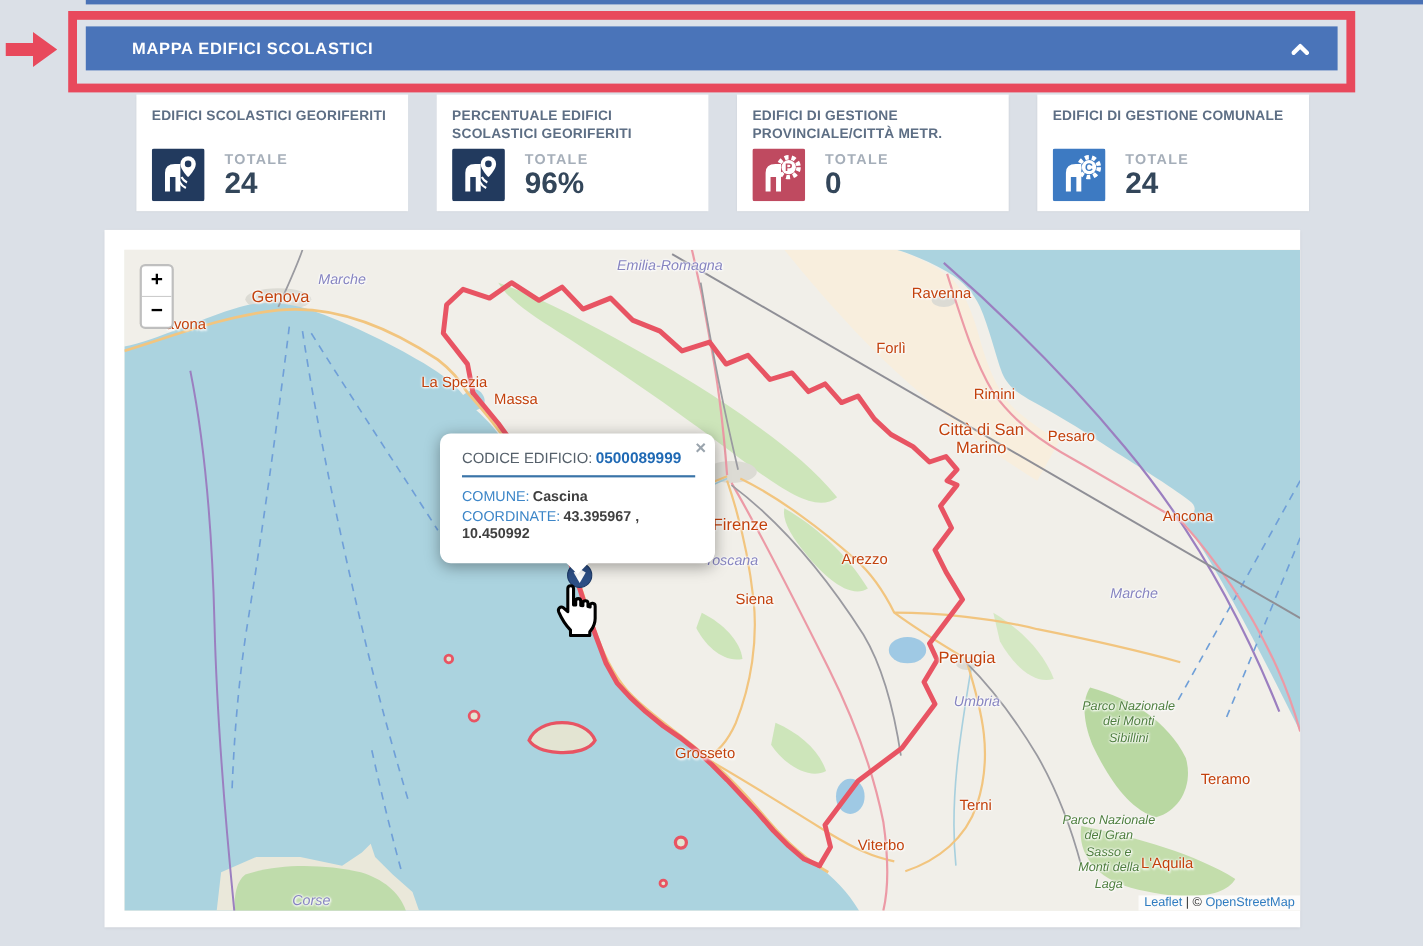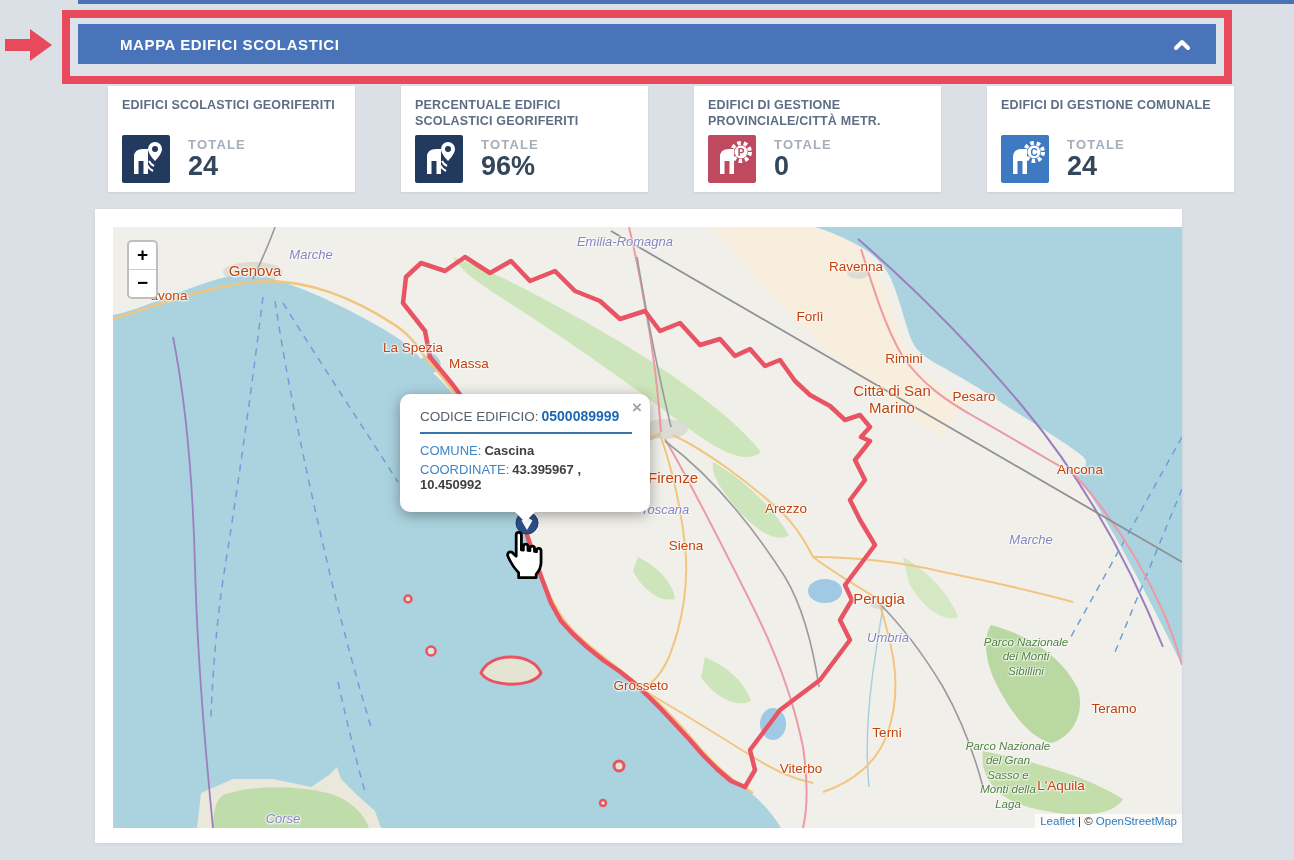--- a/index.html
+++ b/index.html
@@ -5,21 +5,21 @@
   html,body{margin:0;padding:0;}
   body{width:1294px;height:860px;background:#dbe0e7;font-family:"Liberation Sans",sans-serif;position:relative;overflow:hidden;}
   .topline{position:absolute;left:78px;top:0;right:0;height:4px;background:#4a72b6;}
   
   .hl-box{position:absolute;left:62px;top:10px;width:1170px;height:74px;border:8px solid #e8495c;background:#dde2e9;box-sizing:border-box;}
   .hl-arrow{position:absolute;left:5px;top:27px;}
   
   .panel-header{position:absolute;left:78px;top:24px;width:1138px;height:40px;background:#4a74b9;display:flex;align-items:center;justify-content:space-between;padding:0 26px 0 42px;box-sizing:border-box;cursor:pointer;}
   .panel-header h1{color:#fff;font-size:15px;letter-spacing:.6px;font-weight:bold;margin:0;}
   
-  .cards{position:absolute;left:108px;top:86px;display:flex;gap:46px;border-radius:23px;}
+  .cards{position:absolute;left:124px;top:86px;display:flex;gap:26px;border-radius:23px;}
   .card{width:247px;height:106px;background:#fff;box-sizing:border-box;padding:11px 14px;box-shadow:0 1px 2px rgba(0,0,0,.08);}
   .card .title{font-size:12.5px;font-weight:bold;color:#5d6e84;letter-spacing:.2px;line-height:1.3;height:32px;}
   .card .body{display:flex;align-items:center;gap:18px;margin-top:6px;}
   .card .lbl{font-size:13px;font-weight:600;letter-spacing:1.2px;color:#a5aeb9;}
   .card .val{font-size:27px;font-weight:bold;color:#33465a;line-height:1.1;}
   
   .map-panel{position:absolute;left:95px;top:209px;width:1087px;height:634px;background:#fff;box-shadow:0 1px 3px rgba(0,0,0,.08);}
   .map{position:absolute;left:18px;top:18px;width:1069px;height:601px;background:#f1efe9;overflow:hidden;}
   .map svg.base{position:absolute;left:0;top:0;}
   #map-labels{position:absolute;left:0;top:0;width:100%;height:100%;}
@@ -228,21 +228,21 @@
       <g fill="none" stroke="#e85463" stroke-width="4.5" stroke-linejoin="round" stroke-linecap="round">
         <path d="M317 130 L312 104 L290 76 L293 50 L308 36 L332 44 L352 30 L377 46 L398 34 L417 54 L442 44 L462 64 L487 74 L507 92 L532 84 L547 104 L567 96 L587 118 L607 112 L622 129 L637 122 L652 139 L667 133 L682 154 L697 168 L717 179 L732 193 L747 188 L757 200 L748 210 L757 214 L742 233 L752 253 L737 273 L747 293 L762 318 L747 338 L732 358 L739 373 L727 393 L737 413 L722 433 L707 453 L687 468 L667 483 L652 503 L637 523 L642 543 L632 560"></path>
         <path d="M317 130 L326 141 L340 158 L356 180 L370 205 L383 232 L396 260 L406 286 L414 308 L421 330 L429 352 L438 376 L448 394 L460 407 L474 420 L490 433 L506 444 L520 455 L534 468 L548 482 L562 497 L576 512 L590 528 L604 542 L618 554 L632 560"></path>
       </g>
     </svg>
 
     <div id="map-labels">
         <span class="mlabel lg" style="left: 142px; top: 43px;">Genova</span>
         <span class="mlabel region" style="left: 198px; top: 27px;">Marche</span>
         <span class="mlabel " style="left: 56px; top: 68px;">avona</span>
-        <span class="mlabel region" style="left: 512px; top: 14px;">Emilia-Romagna</span>
+        <span class="mlabel region" style="left: 496px; top: 14px;">Emilia-Romagna</span>
         <span class="mlabel " style="left: 743px; top: 39px;">Ravenna</span>
         <span class="mlabel " style="left: 697px; top: 89px;">Forlì</span>
         <span class="mlabel " style="left: 791px; top: 131px;">Rimini</span>
         <span class="mlabel lg" style="left: 779px; top: 172px;">Città di San
 Marino</span>
         <span class="mlabel " style="left: 861px; top: 169px;">Pesaro</span>
         <span class="mlabel " style="left: 967px; top: 242px;">Ancona</span>
         <span class="mlabel " style="left: 300px; top: 120px;">La Spezia</span>
         <span class="mlabel " style="left: 356px; top: 136px;">Massa</span>
         <span class="mlabel lg" style="left: 560px; top: 203px; margin-top: 47px;">Firenze</span>

